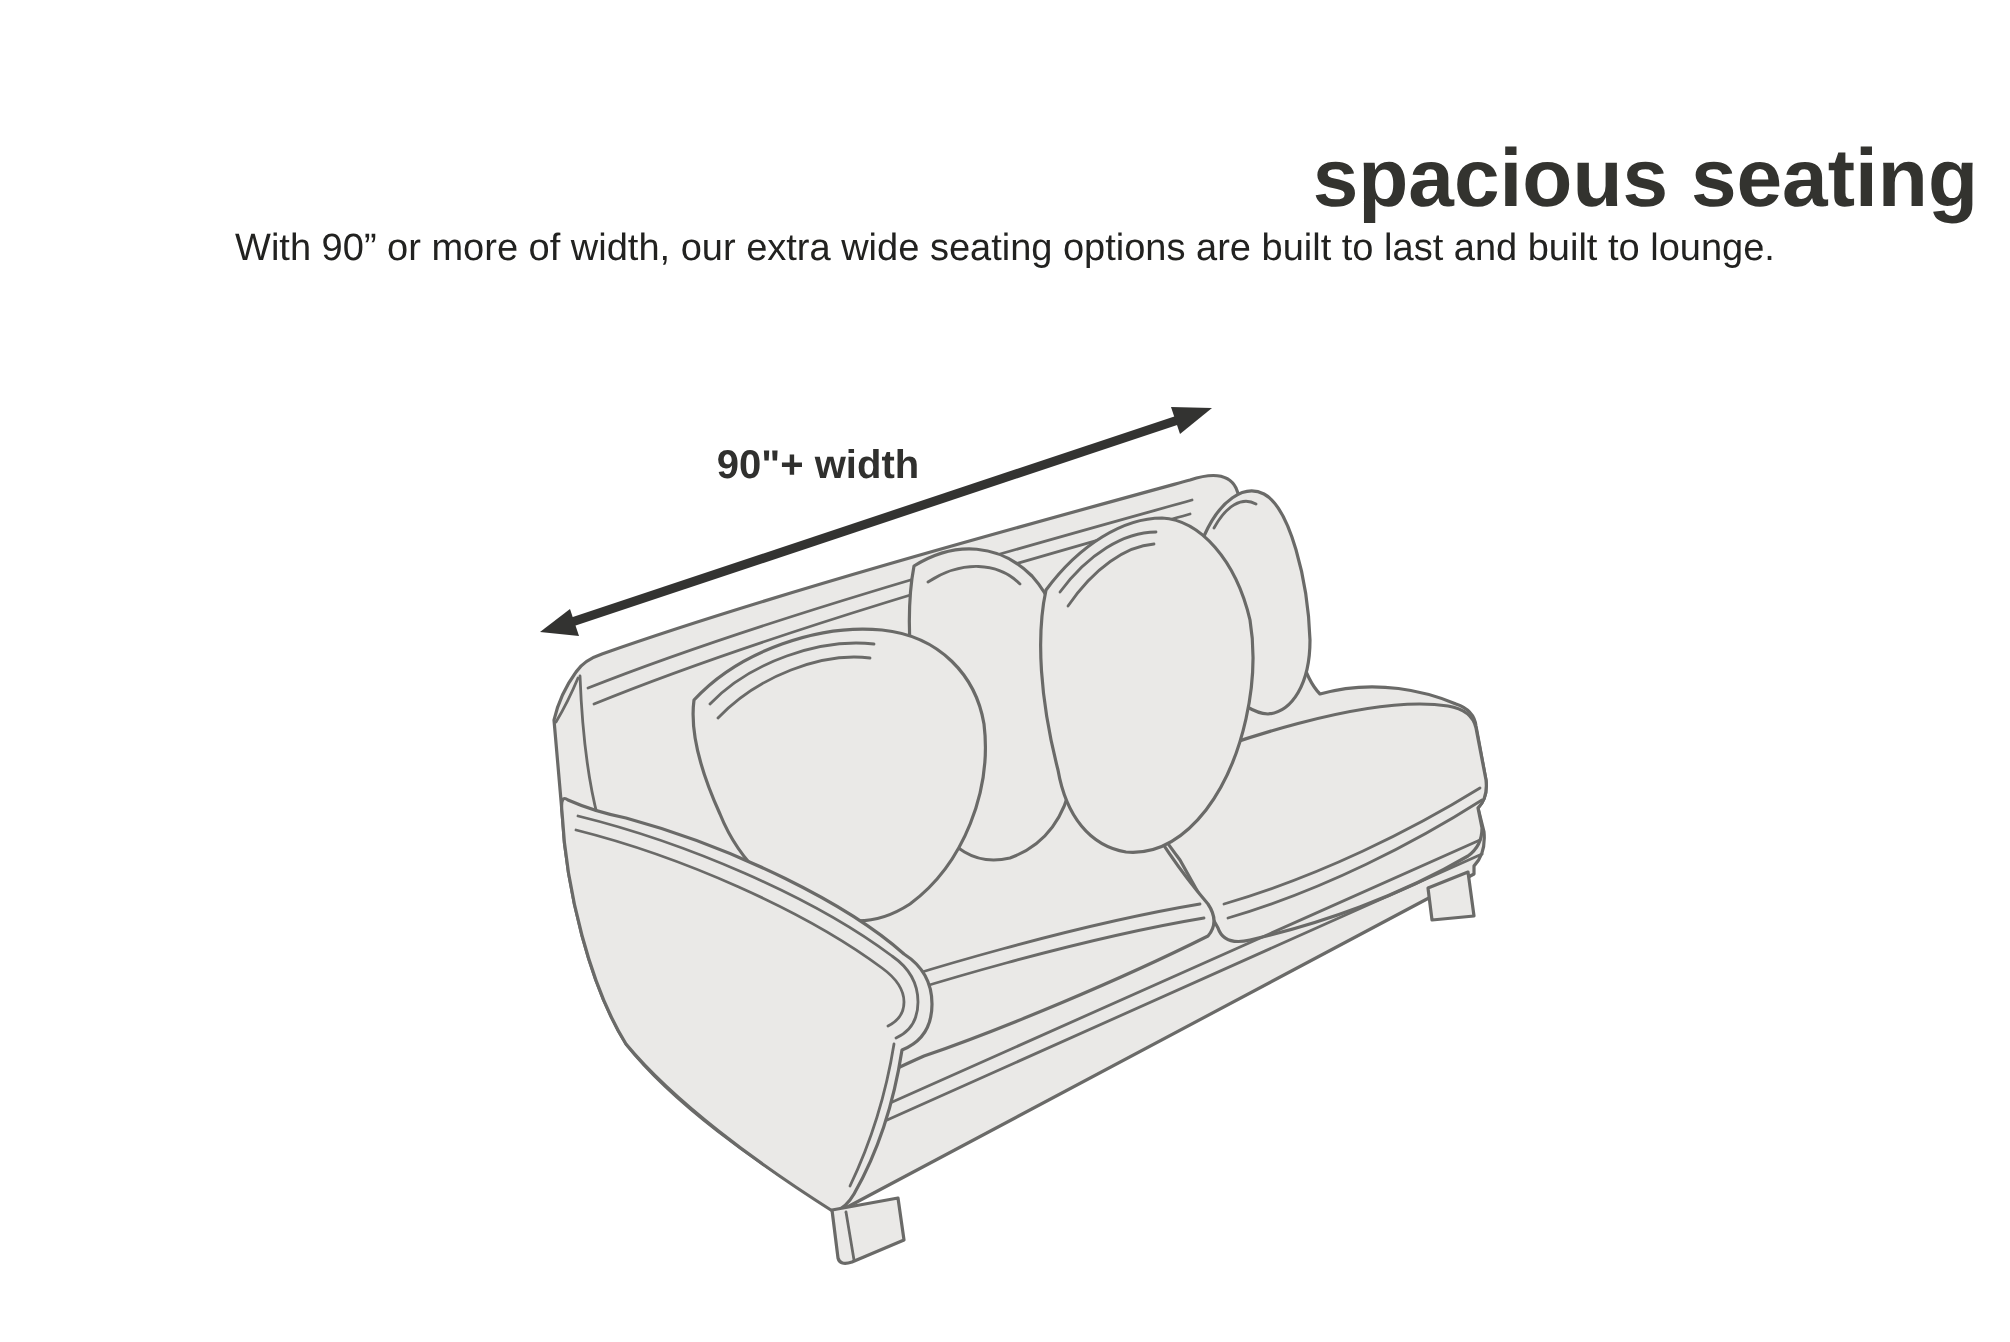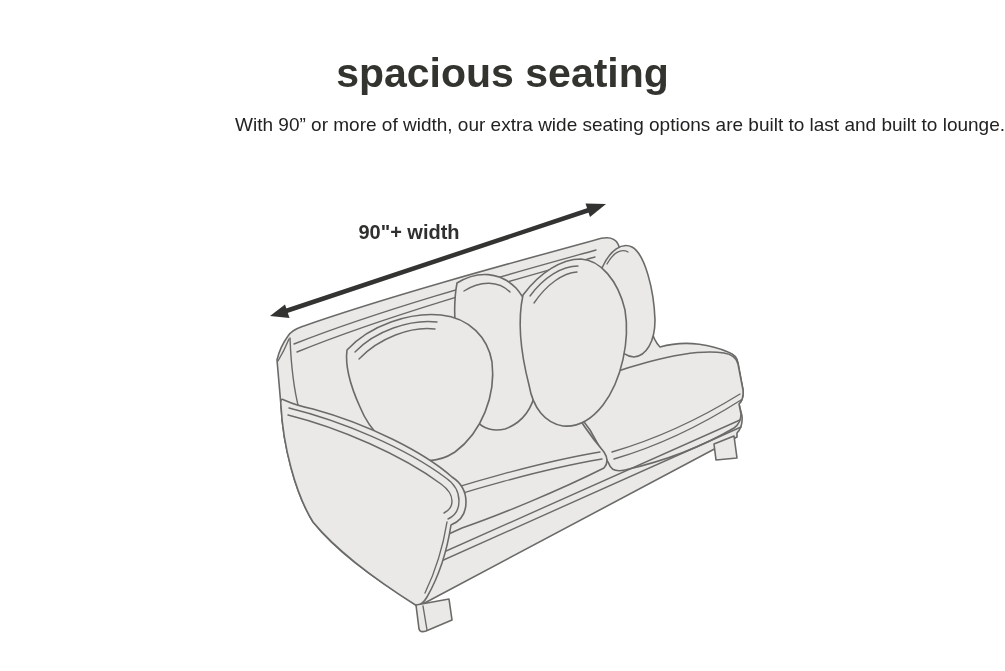--- a/index.html
+++ b/index.html
@@ -5,27 +5,27 @@
   html,body{margin:0;padding:0;background:#ffffff;}
   .page{
     position:relative;
     width:1005px;height:671px;
     background:#ffffff;
     overflow:hidden;
     font-family:"Liberation Sans","DejaVu Sans",sans-serif;
   }
   .title{
     position:absolute;left:0;right:0;top:52px;
-    margin:0;text-align:center;
+    margin:16px;text-align:right;
     font-size:41px;line-height:42px;font-weight:bold;
     color:#33332f;letter-spacing:0;
   }
   .desc{
     position:absolute;left:0;right:0;top:112px;
-    margin:0;text-align:right;
+    margin:0;text-align:center;
     font-size:19px;line-height:25px;font-weight:400;
     color:#222220;
   }
   .diagram{
     position:absolute;left:0;top:0;
     width:1005px;height:671px;
   }
   .arrow-label{
     font-family:"Liberation Sans","DejaVu Sans",sans-serif;
     font-size:20px;font-weight:bold;fill:#30302e;

